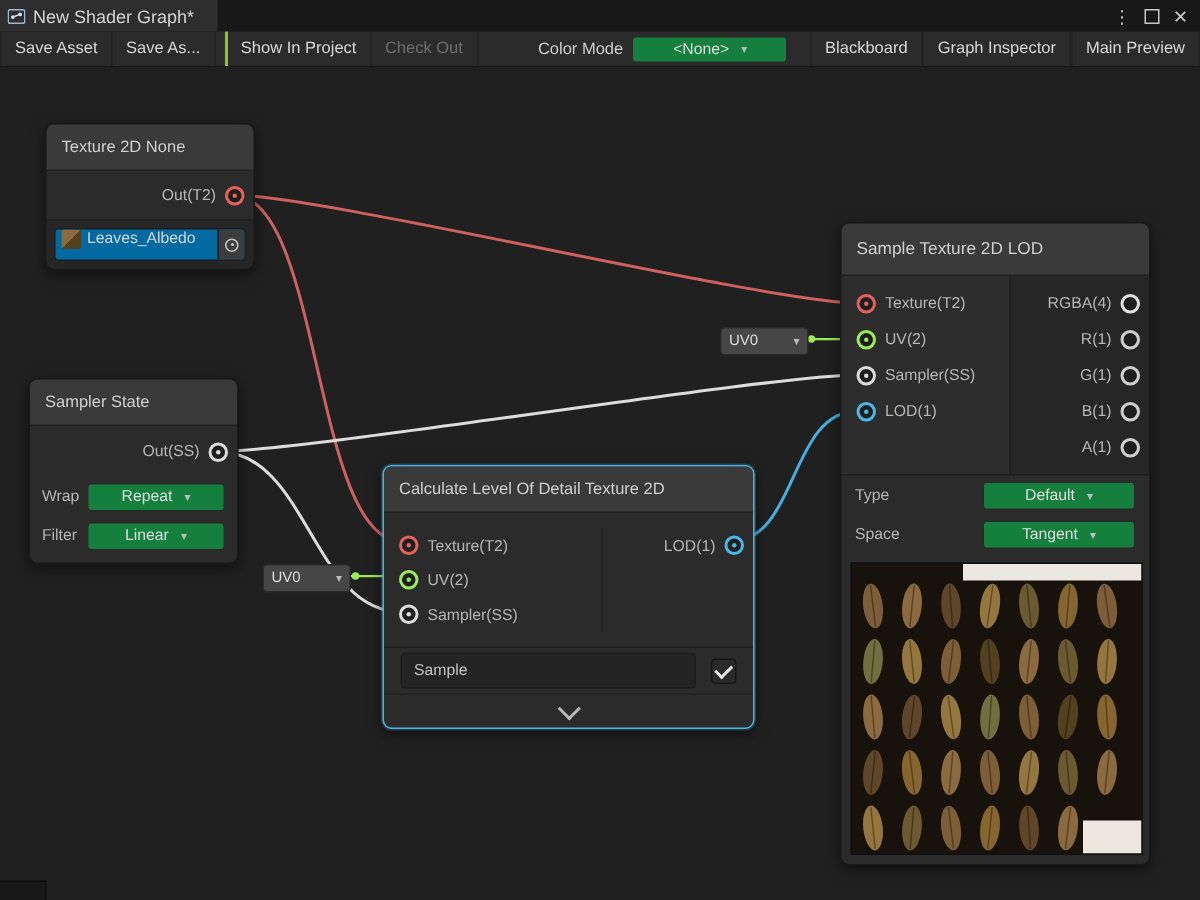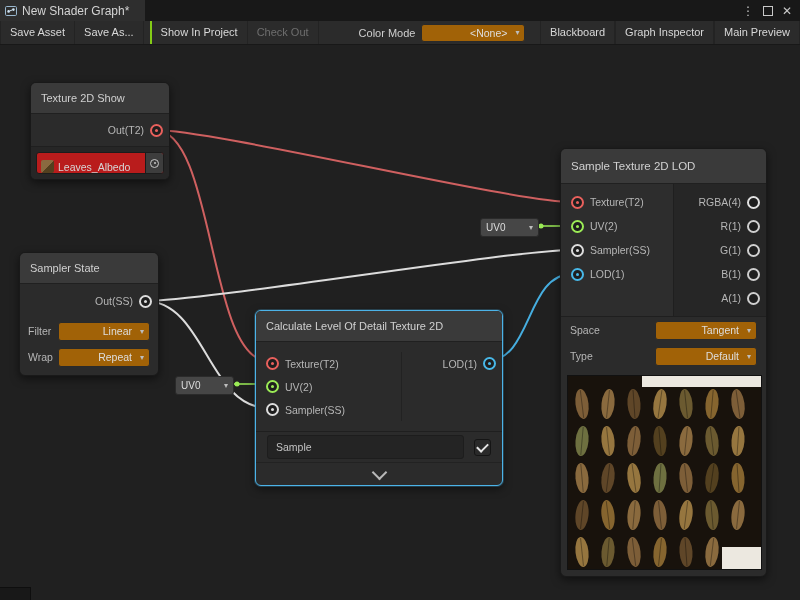--- a/index.html
+++ b/index.html
@@ -21,21 +21,21 @@
            color:#d8d8d8;z-index:10}
   .tb-btn{padding:0 9px;height:23px;line-height:23px;border-right:1px solid #232323;cursor:default;white-space:nowrap}
   .tb-btn:first-child{border-left:1px solid #232323}
   .tb-btn.ml{margin-left:6px;border-left:2px solid #84cc16}
   .tb-btn.disabled{color:#6e6e6e}
   .tb-label{margin-left:34px;padding:0 6px;color:#cfcfcf;white-space:nowrap}
   .tb-right{margin-left:auto;display:flex}
   .tb-right .tb-btn{border-left:1px solid #232323}
 
   
-  .dd{display:flex;align-items:center;justify-content:flex-end;background:#a16207;
+  .dd{display:flex;align-items:center;justify-content:center;background:#15803d;
       border:1px solid #2a2a2a;border-radius:3px;height:17px;padding:0 5px;font-size:10.5px;
       color:#dedede;min-width:78px;cursor:default;white-space:nowrap}
   .dd::after{content:"▾";font-size:8px;color:#bdbdbd;margin-left:8px}
   .tb-dd{min-width:92px;height:16px}
 
   
   .canvas{position:absolute;left:0;top:44px;width:800px;height:556px;background:#202020}
   .edges{position:absolute;left:0;top:0;z-index:1}
   .edges path{fill:none;stroke-width:2}
   .edges .thin{stroke-width:1.5}
@@ -55,21 +55,21 @@
                     border-radius:50%;background:currentColor}
   .pt-tex{border-color:#e8605c;color:#e8605c}
   .pt-v2{border-color:#9beb56;color:#9beb56}
   .pt-ss{border-color:#dcdcdc;color:#dcdcdc}
   .pt-v1{border-color:#48b8e8;color:#48b8e8}
   .pt-v4{border-color:#e0e0e0;color:#e0e0e0}
   .pt-g1{border-color:#cfcfcf;color:#cfcfcf}
 
   
   .fieldwrap{padding:5px;border-top:1px solid #1f1f1f;background:#262626}
-  .objfield{display:flex;align-items:flex-end;gap:4px;background:#b91c1c;border:1px solid #1c1c1c;
+  .objfield{display:flex;align-items:flex-start;gap:4px;background:#0369a1;border:1px solid #1c1c1c;
             border-radius:3px;height:20px;padding-left:4px;overflow:hidden}
   .thumb{width:13px;height:13px;flex:none;border-radius:2px;
          background:linear-gradient(135deg,#8a6a40 0 50%,#53401f 50% 100%)}
   .fieldtext{font-size:10.5px;color:#d6d6d6;white-space:nowrap;overflow:hidden}
   .picker{margin-left:auto;width:17px;align-self:stretch;background:#3d3d3d;border-left:1px solid #1c1c1c;
           display:flex;align-items:center;justify-content:center;flex:none}
   .pickdot{width:7px;height:7px;border:1px solid #c8c8c8;border-radius:50%;position:relative}
   .pickdot::after{content:"";position:absolute;left:50%;top:50%;width:2px;height:2px;margin:-1px 0 0 -1px;
                   background:#c8c8c8;border-radius:50%}
 
@@ -156,21 +156,21 @@
   <path d="M145,301 C205,301 208,408 268,408" stroke="#DCDCDC"></path>
   <path d="M487,361 C532,361 526,274 572,274" stroke="#46AEE0"></path>
   <path class="thin" d="M222,384 L268,384" stroke="#9beb56"></path>
   <circle cx="237" cy="384" r="2.5" fill="#9beb56"></circle>
   <path class="thin" d="M527,226 L573,226" stroke="#9beb56"></path>
   <circle cx="541" cy="226" r="2.5" fill="#9beb56"></circle>
 </svg>
 
 <div class="node" style="left:30px;top:82px;width:138px">
   <div class="nhead">
-    <span>Texture 2D Show</span>
+    <span>Texture 2D None</span>
   </div>
   <div class="prow out" style="height:32px">
     <span class="plabel">Out(T2)</span>
     <span class="port conn pt-tex"></span>
   </div>
   <div class="fieldwrap">
     <div class="objfield">
       <span class="thumb"></span>
       <span class="fieldtext">Leaves_Albedo</span>
       <span class="picker">
@@ -182,31 +182,31 @@
 
 <div class="node" style="left:19px;top:252px;width:138px;padding-bottom:5px">
   <div class="nhead">
     <span>Sampler State</span>
   </div>
   <div class="prow out" style="height:34px">
     <span class="plabel">Out(SS)</span>
     <span class="port conn pt-ss"></span>
   </div>
   <div class="srow">
+    <span class="slabel">Wrap</span>
+    <div class="dd">
+      <span>Repeat</span>
+    </div>
+  </div>
+  <div class="srow">
     <span class="slabel">Filter</span>
     <div class="dd">
       <span>Linear</span>
     </div>
   </div>
-  <div class="srow">
-    <span class="slabel">Wrap</span>
-    <div class="dd">
-      <span>Repeat</span>
-    </div>
-  </div>
 </div>
 
 <div class="node selected" style="left:255px;top:310px;width:246px">
   <div class="nhead">
     <span>Calculate Level Of Detail Texture 2D</span>
   </div>
   <div class="psec">
     <div class="pcol-in">
       <div class="prow in">
         <span class="port conn pt-tex"></span>
@@ -276,32 +276,32 @@
         <span class="port pt-g1"></span>
       </div>
       <div class="prow out">
         <span class="plabel">B(1)</span>
         <span class="port pt-g1"></span>
       </div>
       <div class="prow out">
         <span class="plabel">A(1)</span>
         <span class="port pt-g1"></span>
       </div>
+    </div>
+  </div>
+  <div class="optrow">
+    <span class="olabel">Type</span>
+    <div class="dd">
+      <span>Default</span>
     </div>
   </div>
   <div class="optrow">
     <span class="olabel">Space</span>
     <div class="dd">
       <span>Tangent</span>
-    </div>
-  </div>
-  <div class="optrow">
-    <span class="olabel">Type</span>
-    <div class="dd">
-      <span>Default</span>
     </div>
   </div>
   <div class="preview">
     <svg width="193" height="193" viewBox="0 0 193 193">
       <rect width="193" height="193" fill="#18120c"></rect>
       <rect x="74" y="0" width="119" height="11" fill="#ece8e0"></rect>
       <rect x="154" y="171" width="39" height="22" fill="#ece8e0"></rect>
       <defs>
         <g id="lf">
             <ellipse rx="6.5" ry="15"></ellipse>

